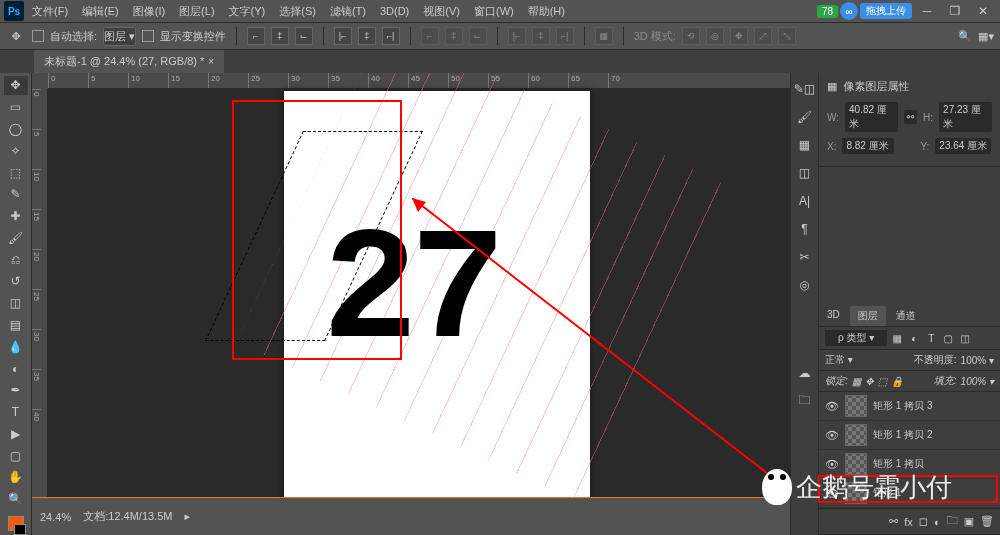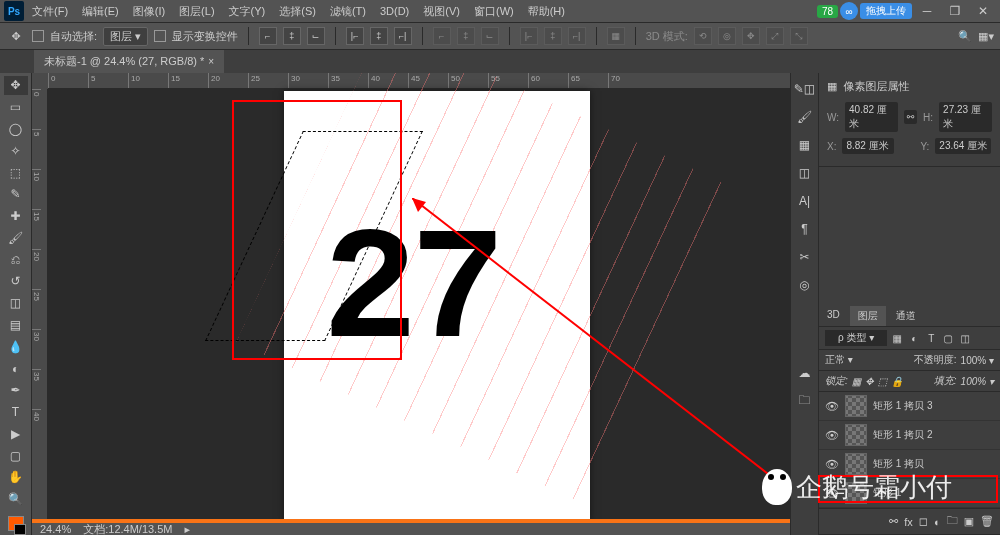--- a/index.html
+++ b/index.html
@@ -11,21 +11,21 @@
 .menubar .menu-item { padding: 2px 6px; cursor: pointer; }
 .menubar .spacer { flex: 1; }
 .menubar .badge { background: #28a745; color: #fff; border-radius: 3px; padding: 1px 5px; font-size: 10px; }
 .menubar .badge-blue { background: #3a8ee6; color: #fff; border-radius: 3px; padding: 1px 6px; font-size: 10px; }
 .menubar .win-btn { width: 26px; height: 22px; display: flex; align-items: center; justify-content: center; cursor: pointer; font-size: 12px; color: #ccc; }
 
 
 .options { height: 28px; background: #535353; border-top: 1px solid #2a2a2a; border-bottom: 1px solid #2a2a2a; display: flex; align-items: center; padding: 0 6px; gap: 6px; }
 .options .tool-ico { width: 20px; height: 20px; display: flex; align-items: center; justify-content: center; }
 .options .checkbox { width: 12px; height: 12px; border: 1px solid #999; display: inline-block; vertical-align: middle; }
-.options .sel { background: #3f3f3f; border: 1px solid #666; padding: 1px 6px; border-radius: 2px; }
+.options .sel { background: #3f3f3f; border: 1px solid #666; padding: 1px 0; border-radius: 2px; }
 .options .opt-btn { width: 18px; height: 18px; border: 1px solid #666; background: #444; display: inline-flex; align-items: center; justify-content: center; font-size: 9px; }
 .options .sep { width: 1px; height: 18px; background: #2a2a2a; margin: 0 4px; }
 .options .disabled { opacity: 0.45; }
 
 
 .tabbar { height: 23px; background: #3e3e3e; display: flex; align-items: center; padding-left: 34px; }
 .tabbar .tab { background: #535353; padding: 3px 10px; font-size: 11px; color: #ccc; display: flex; align-items: center; gap: 4px; height: 23px; }
 .tabbar .tab .close { font-size: 10px; }
 
 
@@ -44,21 +44,21 @@
 .ruler-v span { display: block; height: 40px; border-top: 1px solid #777; writing-mode: vertical-lr; padding-top: 2px; }
 .canvas-corner { position: absolute; top: 0; left: 0; width: 16px; height: 16px; background: #4a4a4a; }
 .doc { position: absolute; top: 18px; left: 252px; width: 306px; height: 430px; background: #fff; box-shadow: 0 0 8px rgba(0,0,0,0.5); }
 .stripes { position: absolute; top: 18px; left: 260px; width: 390px; height: 350px; transform: rotate(25deg); background: repeating-linear-gradient(90deg, transparent 0 30px, rgba(255,120,120,0.4) 30px 31px); pointer-events: none; }
 .big-num { position: absolute; top: 130px; left: 290px; font-size: 160px; font-weight: 900; color: #000; letter-spacing: -8px; font-family: Liberation Mono, monospace; }
 .red-box { position: absolute; top: 27px; left: 200px; width: 170px; height: 260px; border: 2px solid #f00; }
 .marquee { position: absolute; top: 58px; left: 222px; width: 120px; height: 210px; border: 1px dashed #000; transform: skewX(-25deg); }
 .arrow1 { position: absolute; top: 125px; left: 380px; width: 405px; height: 315px; pointer-events: none; }
 
 
-.status { height: 16px; background: #535353; border-top: 4px solid #f97316; display: flex; align-items: center; padding: 0 8px; gap: 12px; font-size: 11px; }
+.status { height: 38px; background: #535353; border-top: 1px solid #f97316; display: flex; align-items: center; padding: 0 8px; gap: 12px; font-size: 11px; }
 
 
 .panel-icons { width: 28px; background: #3e3e3e; display: flex; flex-direction: column; align-items: center; gap: 8px; padding-top: 6px; border-left: 1px solid #2a2a2a; }
 .panel-icons .picn { width: 20px; height: 20px; display: flex; align-items: center; justify-content: center; font-size: 12px; color: #ccc; cursor: pointer; }
 
 
 .right { width: 182px; background: #3e3e3e; display: flex; flex-direction: column; border-left: 1px solid #2a2a2a; }
 .panel { border-bottom: 1px solid #2a2a2a; }
 .panel-head { height: 20px; background: #3e3e3e; display: flex; align-items: center; padding: 0 8px; font-size: 11px; }
 .panel-body { padding: 6px 8px; }

